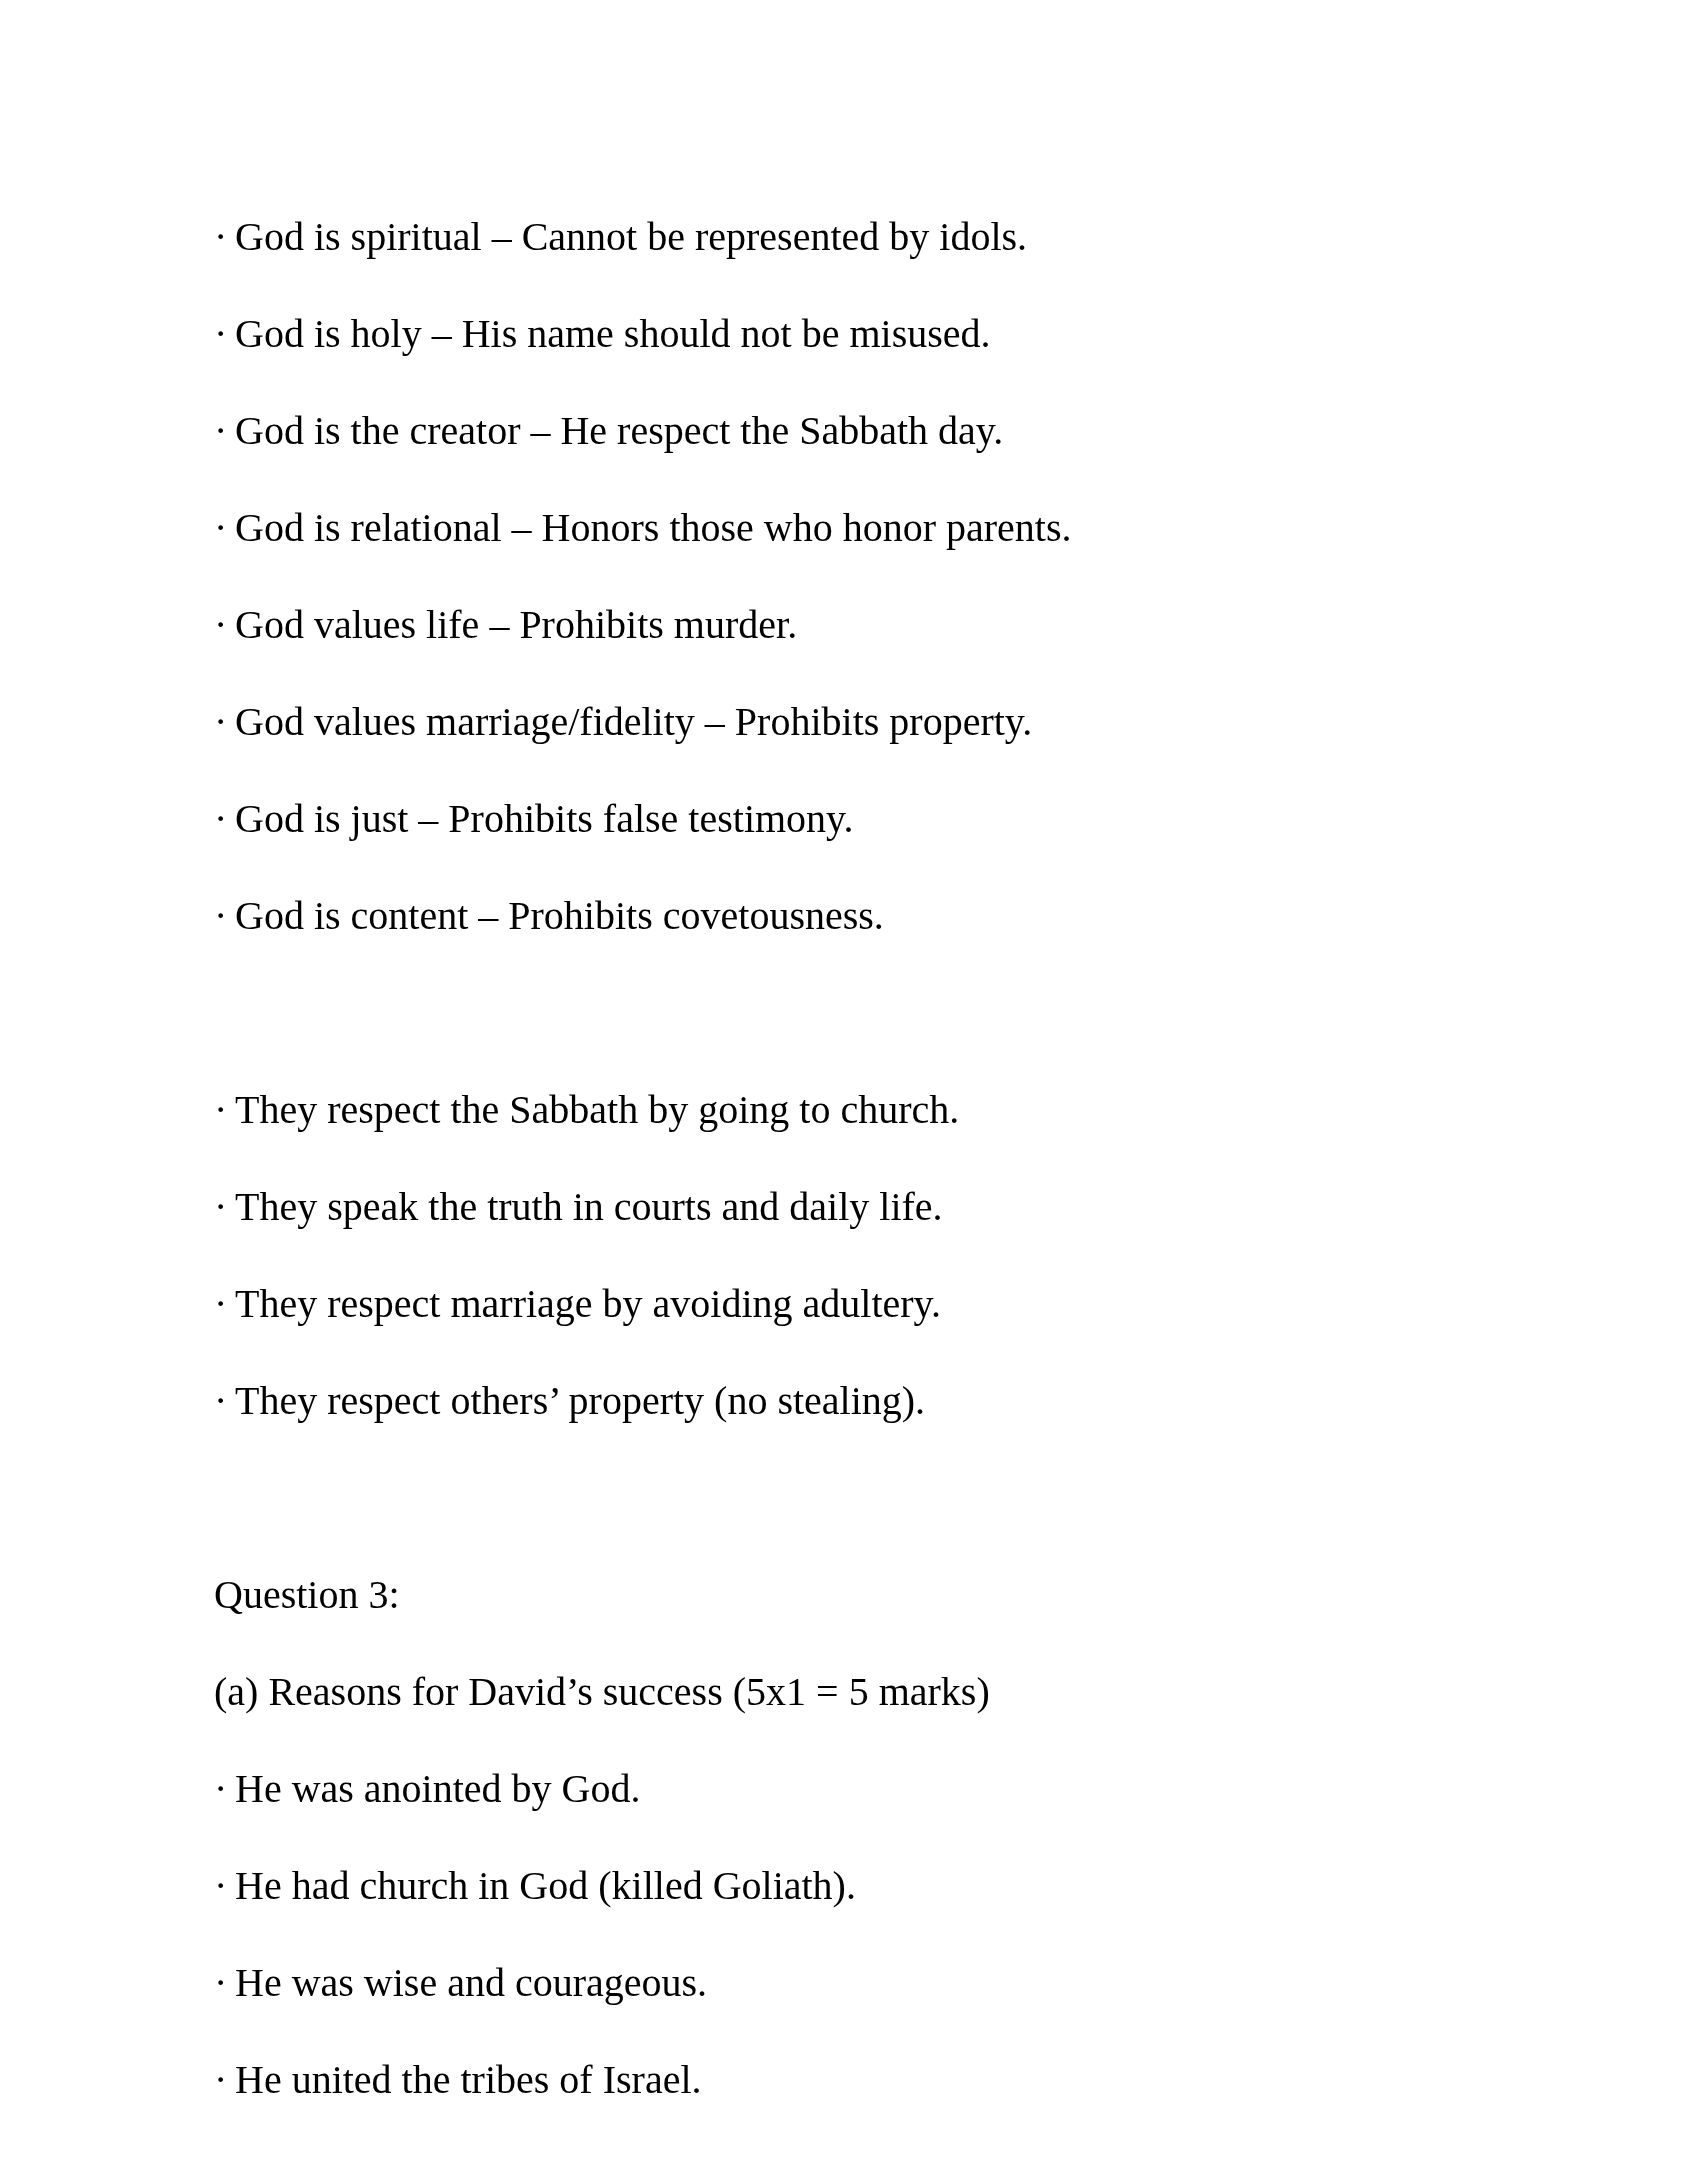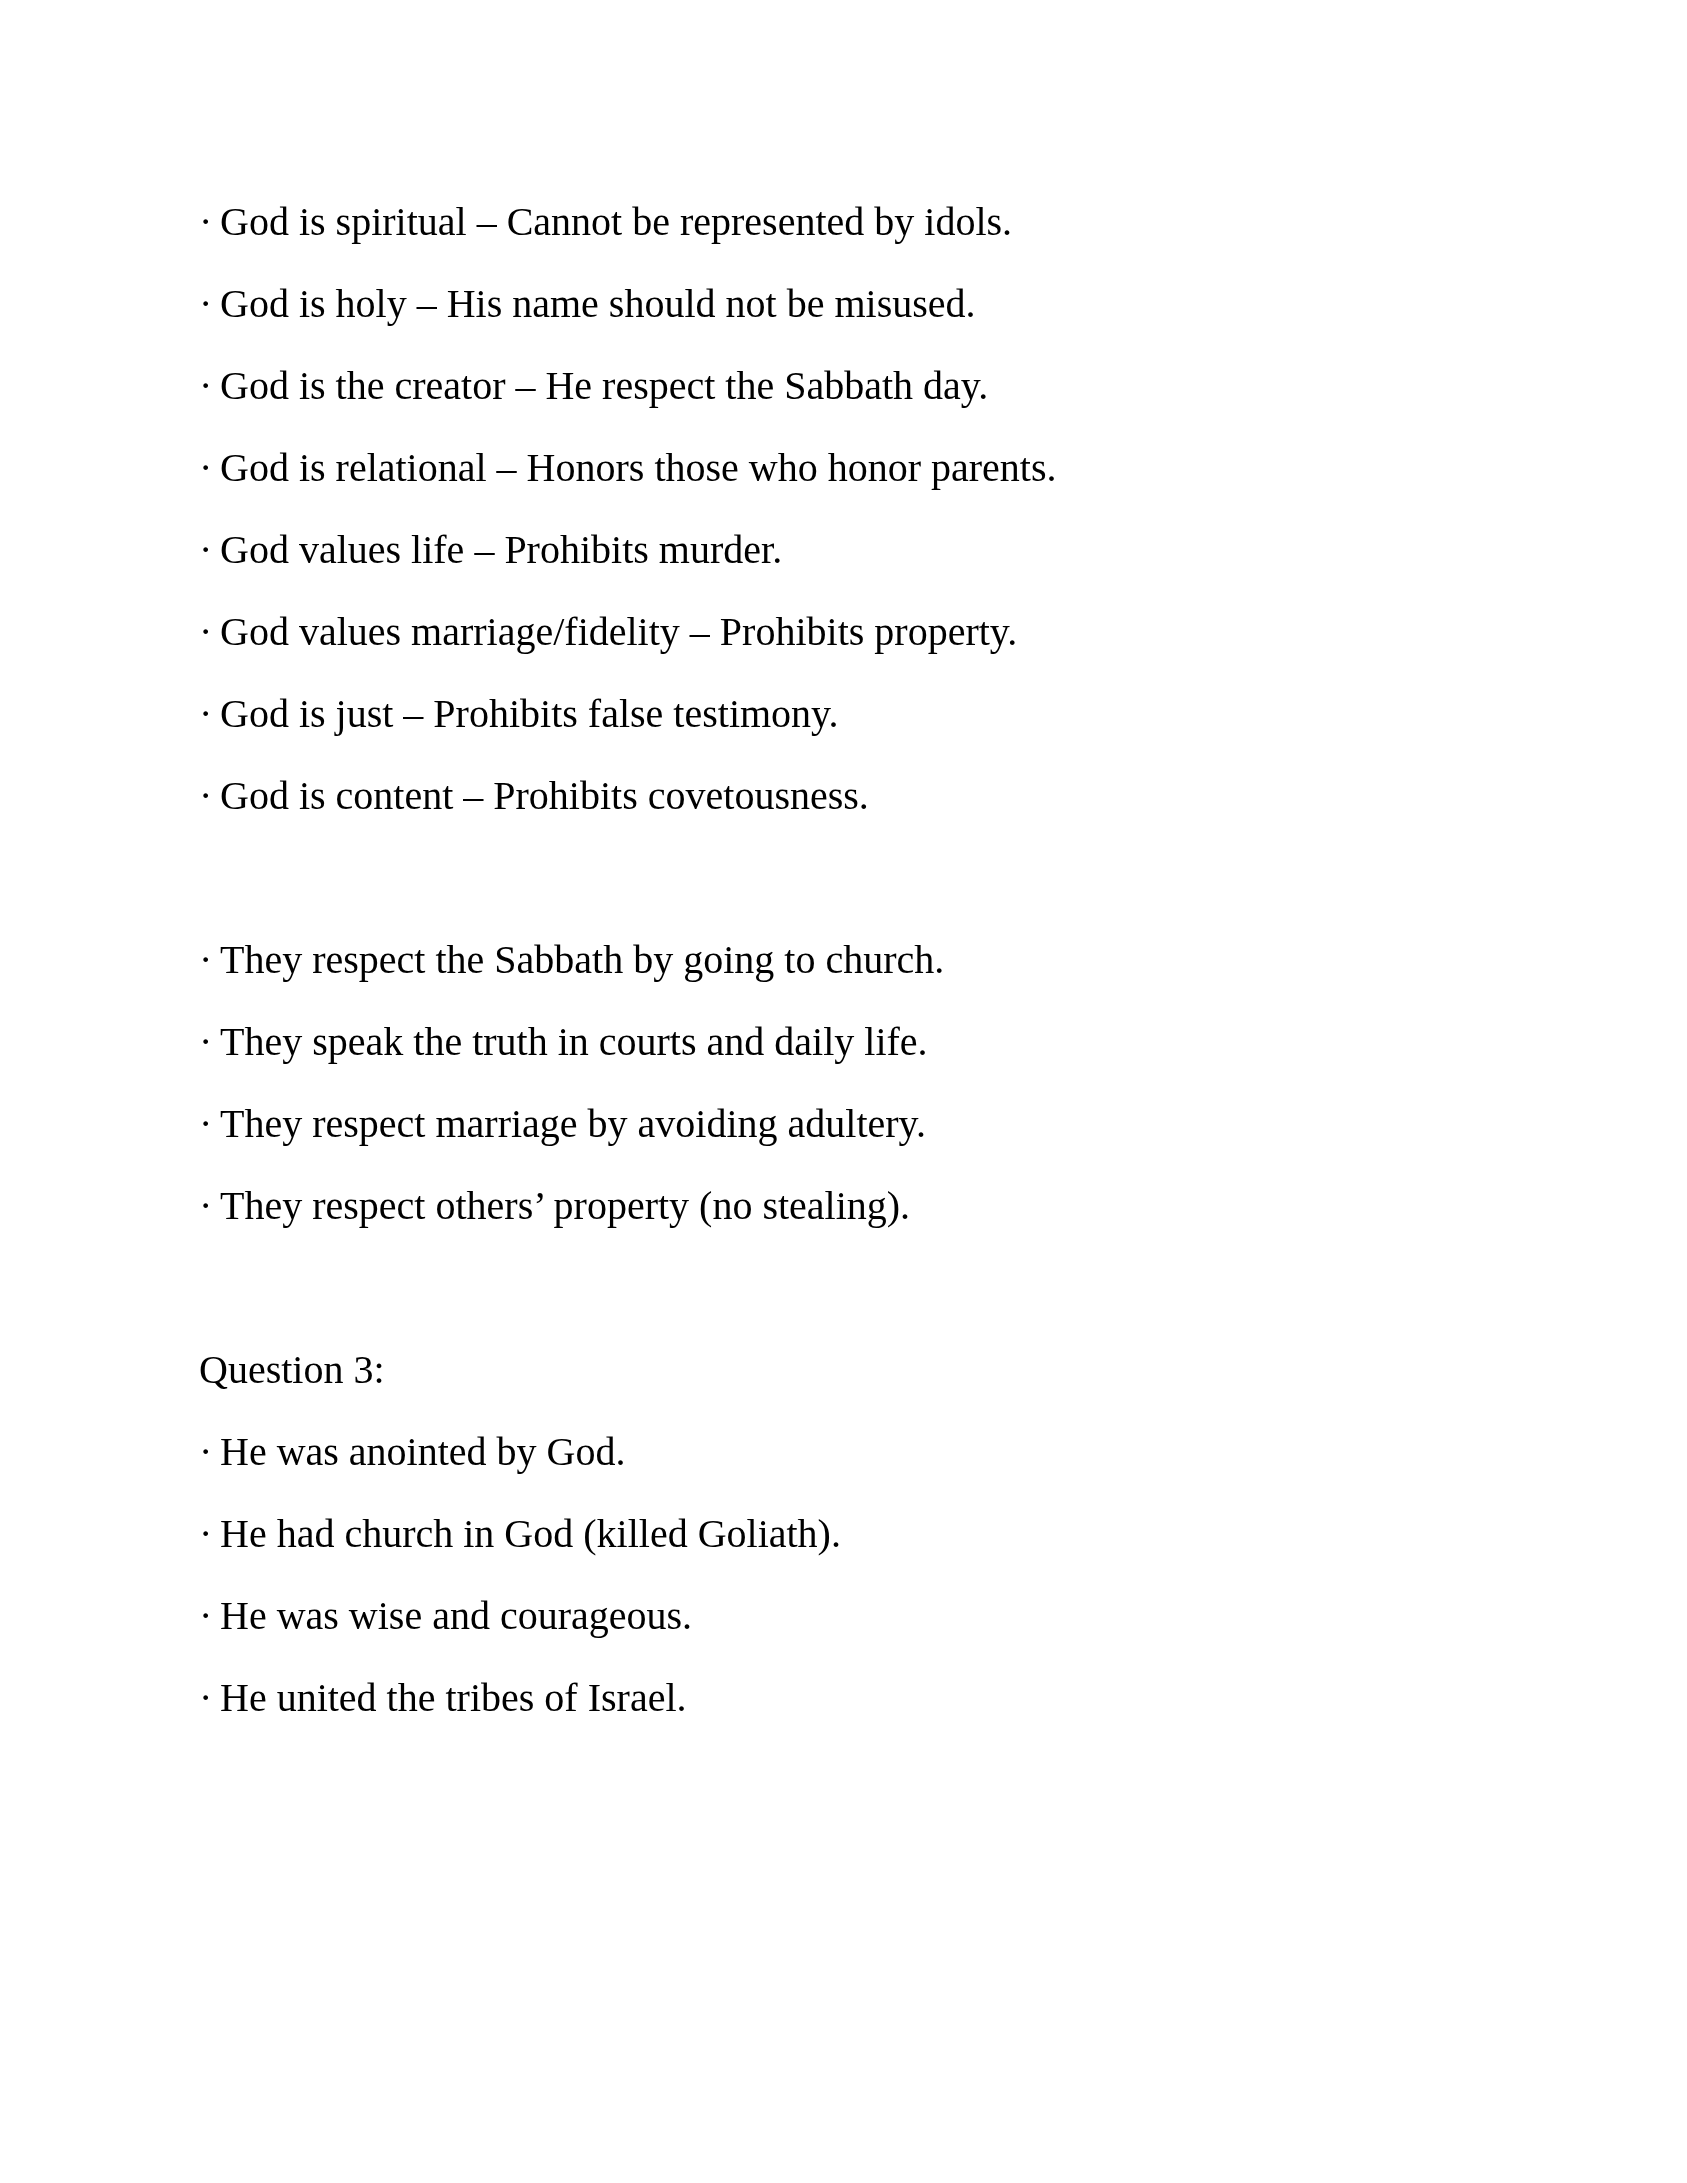--- a/index.html
+++ b/index.html
@@ -27,21 +27,21 @@
     top: 180px;
     width: 1323px;
     font-family: "Liberation Serif", "DejaVu Serif", serif;
     font-size: 40px;
     line-height: 81px;
     color: #000000;
   }
   .line {
     height: 81px;
     white-space: pre;
-    margin: 1px;
+    margin: 16px;
   }
   .blank {
     height: 81px;
   }
   .bullet-dot {
     display: inline-block;
     width: 21px;
   }
 </style>
 </head>
@@ -67,20 +67,21 @@
       <p class="line"><span class="bullet-dot">·</span><span>They respect the Sabbath by going to church.</span></p>
       <p class="line"><span class="bullet-dot">·</span><span>They speak the truth in courts and daily life.</span></p>
       <p class="line"><span class="bullet-dot">·</span><span>They respect marriage by avoiding adultery.</span></p>
       <p class="line"><span class="bullet-dot">·</span><span>They respect others’ property (no stealing).</span></p>
     </div>
 
     <div class="blank"></div>
 
     <div>
       <p class="line">Question 3:</p>
+      <p class="line">(a) Reasons for David’s success (5x1 = 5 marks)</p>
       <p class="line"><span class="bullet-dot">·</span><span>He was anointed by God.</span></p>
       <p class="line"><span class="bullet-dot">·</span><span>He had church in God (killed Goliath).</span></p>
       <p class="line"><span class="bullet-dot">·</span><span>He was wise and courageous.</span></p>
       <p class="line"><span class="bullet-dot">·</span><span>He united the tribes of Israel.</span></p>
     </div>
 
   </div>
 </div>
 
 

